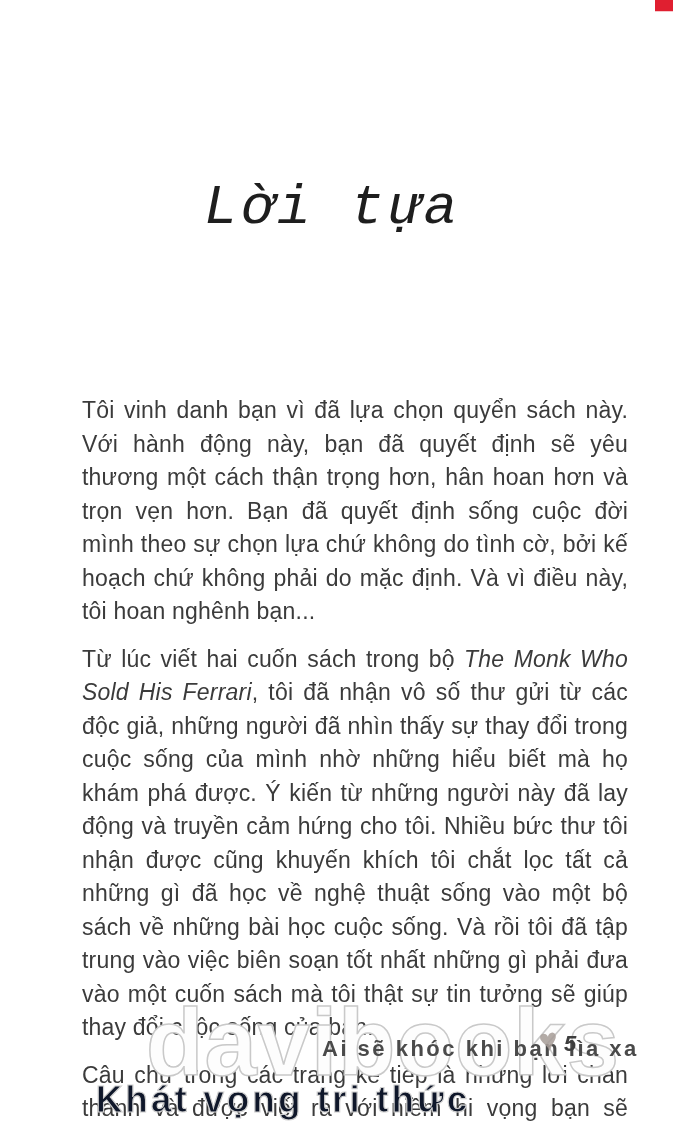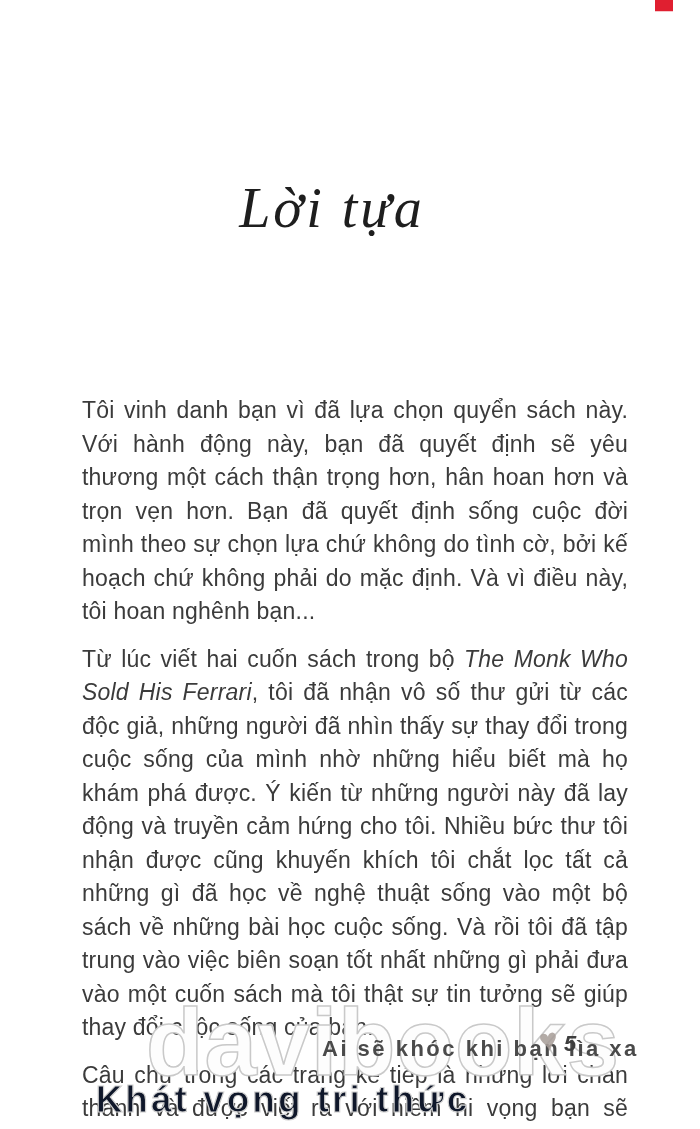--- a/index.html
+++ b/index.html
@@ -15,21 +15,21 @@
     position:absolute; left:655px; top:0;
     width:18px; height:11px;
     background:#e01f30;
     box-shadow:0 1px 0 rgba(224,31,48,0.25);
   }
 
   .preface-title {
     position:absolute; top:176px; left:0; width:664px;
     margin:0;
     text-align:center;
-    font-family:Liberation Serif, serif;
+    font-family:Liberation Mono, monospace;
     font-style:italic;
     font-weight:normal;
     font-size:56px;
     letter-spacing:3px;
     color:#1e1e1e;
   }
 
   .body-text {
     position:absolute; left:75px; top:394px; width:553px;
     font-size:23px;

